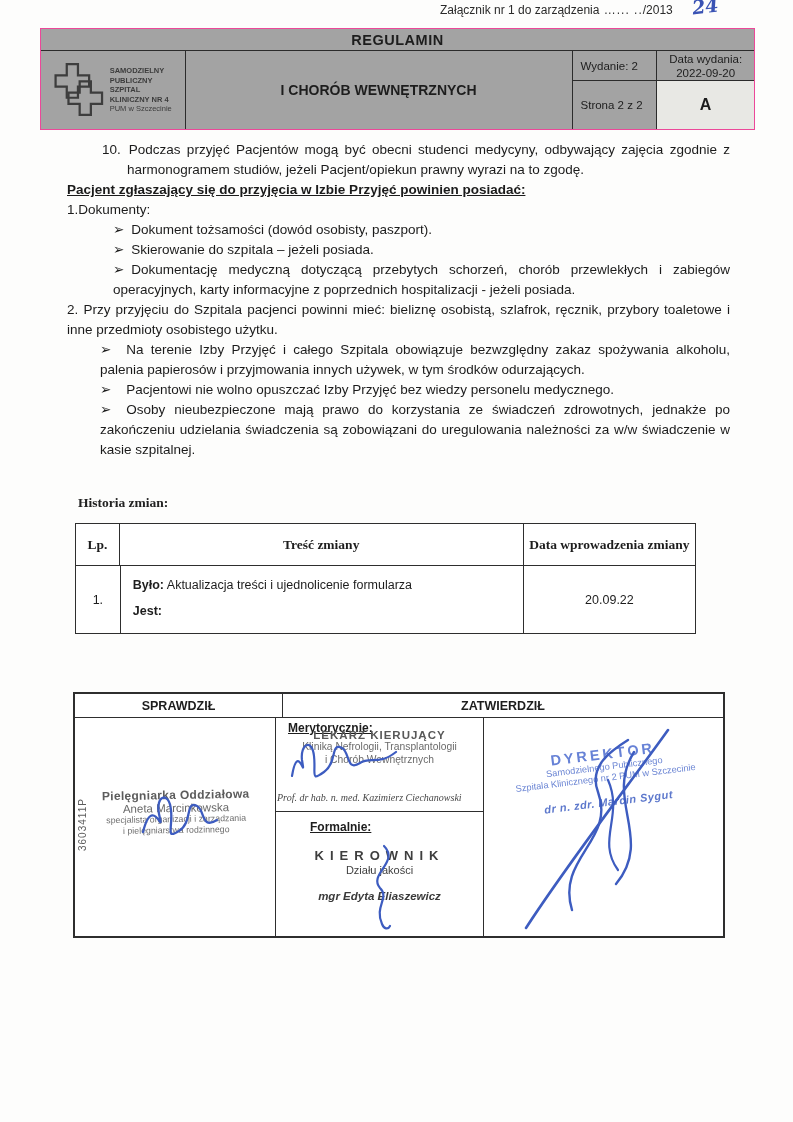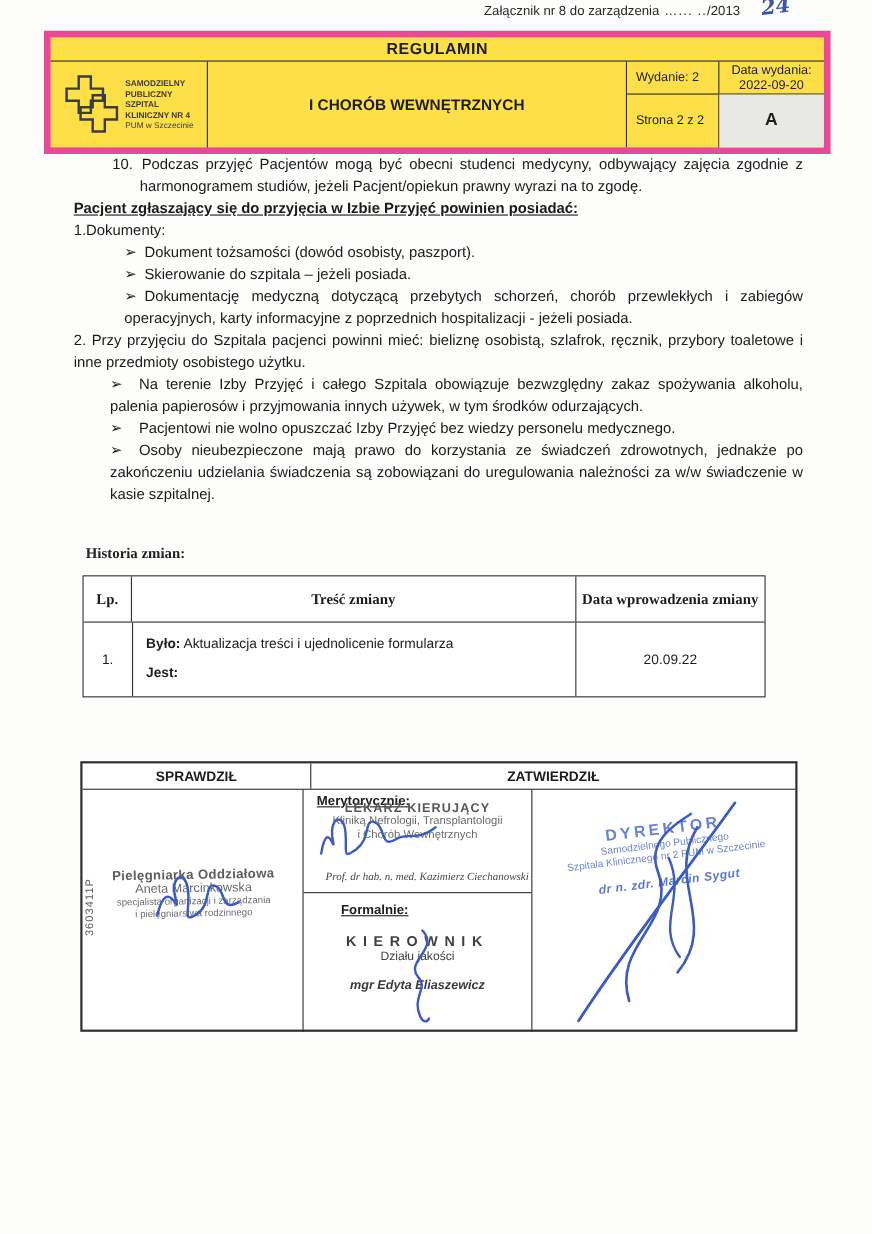--- a/index.html
+++ b/index.html
@@ -6,21 +6,21 @@
   .page{position:relative;width:793px;height:1122px;background:#fdfdfc;overflow:hidden;
         font-family:"Liberation Sans",sans-serif;color:#1d1d1d;margin:0 auto;}
 
   
   .top-note{position:absolute;left:440px;top:3px;font-size:12px;color:#2a2a2a;white-space:nowrap;}
   .top-note .dots{letter-spacing:1px;color:#333;}
   .top-note .hw{position:absolute;left:252px;top:-8px;color:#3a53b4;
                 font:italic 700 19px "DejaVu Serif",serif;transform:rotate(-7deg);}
 
   
-  .hdr{position:absolute;left:40px;top:28px;width:715px;border:6px solid #ec4899;box-sizing:border-box;background:#fde047;}
+  .hdr{position:absolute;left:40px;top:28px;width:715px;border:1px solid #ec4899;box-sizing:border-box;background:#a3a3a3;}
   .hdr-title{height:21px;border-bottom:1.5px solid #2b2b2b;display:flex;align-items:center;justify-content:center;
              font-weight:bold;font-size:14.5px;letter-spacing:.5px;}
   .hdr-row{display:flex;height:78px;}
   .hdr-logo{width:145px;border-right:1.5px solid #2b2b2b;box-sizing:border-box;display:flex;align-items:center;padding-left:12px;}
   .logo-text{font-size:7.5px;line-height:9.5px;color:#3c3c3c;margin-left:5px;}
   .logo-text .b{font-weight:bold;}
   .hdr-doc-title{width:388px;border-right:1.5px solid #2b2b2b;box-sizing:border-box;display:flex;flex-direction:column;
                  align-items:center;justify-content:center;font-weight:bold;font-size:14px;line-height:20px;text-align:center;}
   .hdr-c3{width:85px;border-right:1.5px solid #2b2b2b;box-sizing:border-box;display:flex;flex-direction:column;}
   .hdr-c4{width:97px;display:flex;flex-direction:column;box-sizing:border-box;}
@@ -81,21 +81,21 @@
   .sig-opr{position:absolute;left:58px;top:62px;}
 
   
   .meryt{position:absolute;left:0;top:0;width:100%;height:94px;border-bottom:1.5px solid #2e2e2e;box-sizing:border-box;}
   .form{position:absolute;left:0;top:94px;width:100%;height:126px;box-sizing:border-box;}
   .sec-label{position:absolute;left:12px;top:3px;font-size:12px;font-weight:bold;text-decoration:underline;}
   .form .sec-label{top:8px;margin-left:22px;}
   .stamp-lek{position:absolute;left:0;top:11px;width:100%;text-align:center;color:#606060;}
   .stamp-lek .l1{font-size:11.5px;font-weight:bold;letter-spacing:1px;color:#585858;}
   .stamp-lek .l2,.stamp-lek .l3{font-size:10.3px;line-height:12.5px;color:#6b6b6b;}
-  .prof-name{position:absolute;left:20px;bottom:8px;width:200px;font:italic 10px "Liberation Serif",serif;
+  .prof-name{position:absolute;left:1px;bottom:8px;width:200px;font:italic 10px "Liberation Serif",serif;
              color:#474747;white-space:nowrap;}
   .sig-mer{position:absolute;left:8px;top:12px;}
   .stamp-kier{position:absolute;left:0;top:36px;width:100%;text-align:center;color:#3e3e3e;}
   .stamp-kier .l1{font-size:13px;font-weight:bold;letter-spacing:6px;}
   .stamp-kier .l2{font-size:11px;margin-top:1px;}
   .stamp-kier .l3{font:italic bold 11.5px "Liberation Sans",sans-serif;margin-top:14px;color:#3a3a3a;}
   .sig-for{position:absolute;left:82px;top:28px;}
 
   
   .stamp-dyr{position:absolute;left:14px;top:28px;width:215px;text-align:center;color:#6c86d4;transform:rotate(-7deg);}
@@ -105,21 +105,21 @@
   .stamp-dyr .l4{font:italic bold 11px "Liberation Sans",sans-serif;margin-top:12px;color:#5d78cc;letter-spacing:.5px;}
   .sig-zat{position:absolute;left:28px;top:2px;}
   svg.sig path{fill:none;stroke:#3d5cc0;stroke-linecap:round;}
 </style>
 </head>
 <body>
 
 <div class="page">
 
   <div class="top-note">
-    <span>Załącznik nr 8 do zarządzenia</span><span class="dots"> …...   ..</span><span>/2013</span>
+    <span>Załącznik nr 1 do zarządzenia</span><span class="dots"> …...   ..</span><span>/2013</span>
     <span class="hw">24</span>
   </div>
 
   <div class="hdr">
     <div class="hdr-title">REGULAMIN</div>
     <div class="hdr-row">
       <div class="hdr-logo">
         <svg width="52" height="66" viewBox="0 0 60 76">
           <path d="M16,8 h13 v13 h13 v13 h-13 v13 h-13 v-13 h-13 v-13 h13 z" fill="none" stroke="#3d3d3d" stroke-width="2.6"></path>
           <path d="M31,28 h13 v13 h13 v13 h-13 v13 h-13 v-13 h-13 v-13 h13 z" fill="none" stroke="#3d3d3d" stroke-width="2.6"></path>

